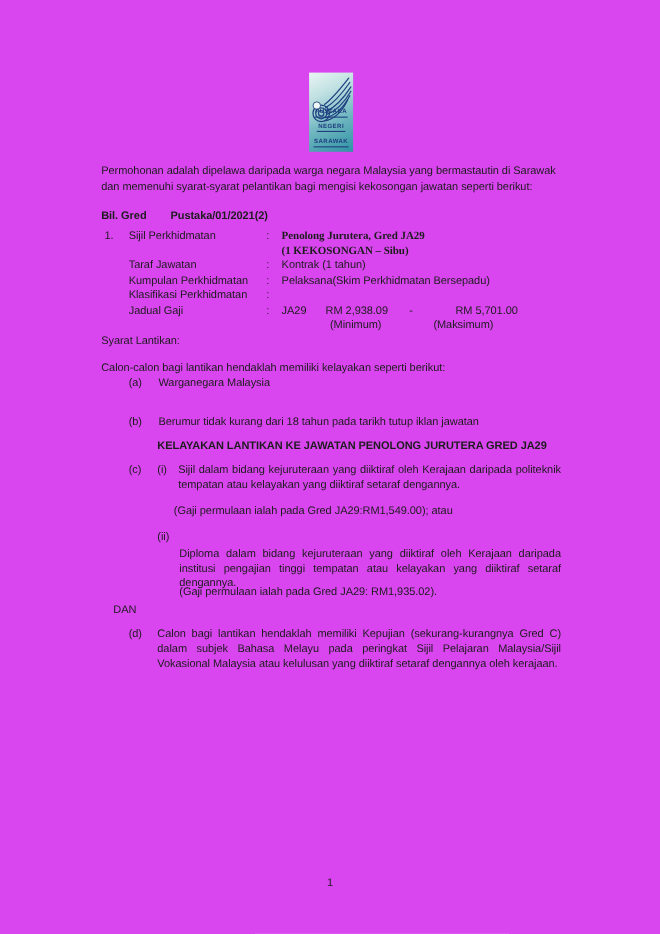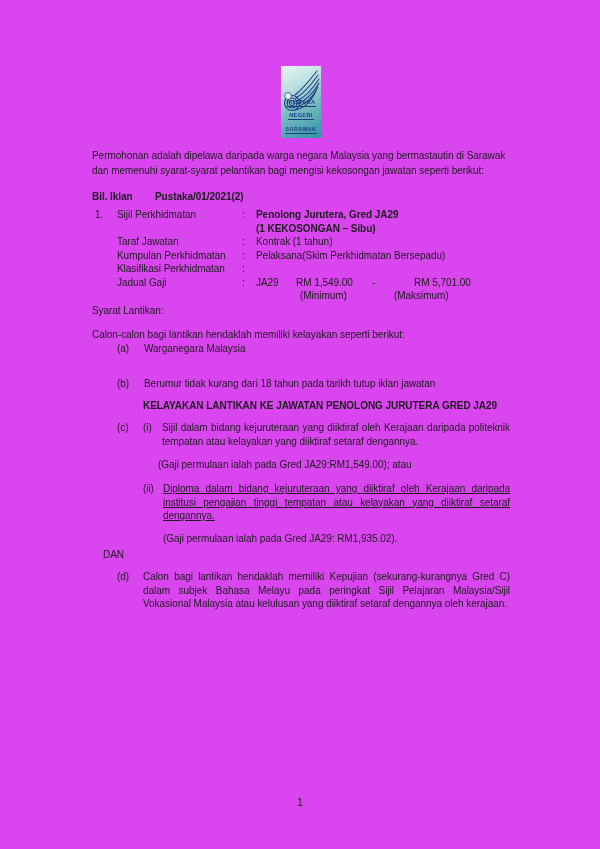--- a/index.html
+++ b/index.html
@@ -52,21 +52,21 @@
   .advert { left: 92px; top: 190px; font-weight: bold; }
   .advert .adv-label { display: inline-block; width: 63px; }
 
   
   .job { left: 92px; top: 208px; width: 430px; }
   .jrow { display: flex; align-items: flex-start; }
   .c-num   { display: inline-block; width: 25px; padding-left: 3px; flex: none; }
   .c-label { display: inline-block; width: 125px; flex: none; }
   .c-colon { display: inline-block; width: 14px; flex: none; }
   .c-val   { flex: 1; }
-  .vline   { display: block; }
+  .vline   { display: block; font-family: Liberation Serif, serif; }
   .sal-line  { display: block; }
   .sal-grade { display: inline-block; width: 40px; }
   .sal-min   { display: inline-block; width: 76px; }
   .sal-dash  { display: inline-block; width: 22px; }
   .sal-max   { display: inline-block; padding-left: 20px; }
   .sal-note-min { display: inline-block; width: 98px; padding-left: 4px; }
 
   
   .req-label { display: inline-block; width: 27px; }
   .pnum { left: 0; top: 796px; width: 600px; text-align: center; }
@@ -94,21 +94,21 @@
     <div class="logo-text">
       <span>PUSTAKA</span><br>
       <span>NEGERI</span><br>
       <span>SARAWAK</span>
     </div>
   </div>
 
   <div class="abs intro">Permohonan adalah dipelawa daripada warga negara Malaysia yang bermastautin di Sarawak dan memenuhi syarat-syarat pelantikan bagi mengisi kekosongan jawatan seperti berikut:</div>
 
   <div class="abs advert">
-    <span class="adv-label">Bil. Iklan</span><span>Pustaka/01/2021(2)</span>
+    <span class="adv-label">Bil. Gred</span><span>Pustaka/01/2021(2)</span>
   </div>
 
   <div class="abs job">
     <div class="jrow">
       <span class="c-num">1.</span>
       <span class="c-label">Sijil Perkhidmatan</span>
       <span class="c-colon">:</span>
       <span class="c-val bold">
         <span class="vline">Penolong Jurutera, Gred JA29</span>
         <span class="vline">(1 KEKOSONGAN – Sibu)</span>
@@ -130,21 +130,21 @@
       <span class="c-num"></span>
       <span class="c-label">Klasifikasi Perkhidmatan</span>
       <span class="c-colon">:</span>
     </div>
     <div class="jrow">
       <span class="c-num"></span>
       <span class="c-label">Jadual Gaji</span>
       <span class="c-colon">:</span>
       <span class="c-val">
         <span class="sal-line">
-          <span class="sal-grade">JA29</span><span class="sal-min">RM 1,549.00</span><span class="sal-dash">-</span><span class="sal-max">RM 5,701.00</span>
+          <span class="sal-grade">JA29</span><span class="sal-min">RM 2,938.09</span><span class="sal-dash">-</span><span class="sal-max">RM 5,701.00</span>
         </span>
         <span class="sal-line">
           <span class="sal-grade"></span><span class="sal-note-min">(Minimum)</span><span>(Maksimum)</span>
         </span>
       </span>
     </div>
   </div>
 
   <div class="abs" style="left:92px; top:304px;">Syarat Lantikan:</div>
   <div class="abs" style="left:92px; top:328px; width:420px;">Calon-calon bagi lantikan hendaklah memiliki kelayakan seperti berikut:</div>
@@ -158,21 +158,21 @@
   </div>
 
   <div class="abs bold" style="left:143px; top:399px; width:380px;">KELAYAKAN LANTIKAN KE JAWATAN PENOLONG JURUTERA GRED JA29</div>
 
   <div class="abs" style="left:117px; top:421px;">(c)</div>
   <div class="abs" style="left:143px; top:421px;">(i)</div>
   <div class="abs justify" style="left:162px; top:421px; width:348px;">Sijil dalam bidang kejuruteraan yang diiktiraf oleh Kerajaan daripada politeknik tempatan atau kelayakan yang diiktiraf setaraf dengannya.</div>
   <div class="abs" style="left:158px; top:458px;">(Gaji permulaan ialah pada Gred JA29:RM1,549.00); atau</div>
 
   <div class="abs" style="left:143px; top:482px;">(ii)</div>
-  <div class="abs justify" style="left:163px; top:482px; width:347px;text-decoration:underline;">Diploma dalam bidang kejuruteraan yang diiktiraf oleh Kerajaan daripada institusi pengajian tinggi tempatan atau kelayakan yang diiktiraf setaraf dengannya.</div>
+  <div class="abs justify" style="left:163px; top:497px; width:347px;">Diploma dalam bidang kejuruteraan yang diiktiraf oleh Kerajaan daripada institusi pengajian tinggi tempatan atau kelayakan yang diiktiraf setaraf dengannya.</div>
   <div class="abs" style="left:163px; top:532px;">(Gaji permulaan ialah pada Gred JA29: RM1,935.02).</div>
 
   <div class="abs" style="left:88px; top:548px;padding-left:15px;">DAN</div>
 
   <div class="abs" style="left:117px; top:570px;">(d)</div>
   <div class="abs justify" style="left:143px; top:570px; width:367px;">Calon bagi lantikan hendaklah memiliki Kepujian (sekurang-kurangnya Gred C) dalam subjek Bahasa Melayu pada peringkat Sijil Pelajaran Malaysia/Sijil Vokasional Malaysia atau kelulusan yang diiktiraf setaraf dengannya oleh kerajaan.</div>
 
   <div class="abs pnum">1</div>
 
 </div>

